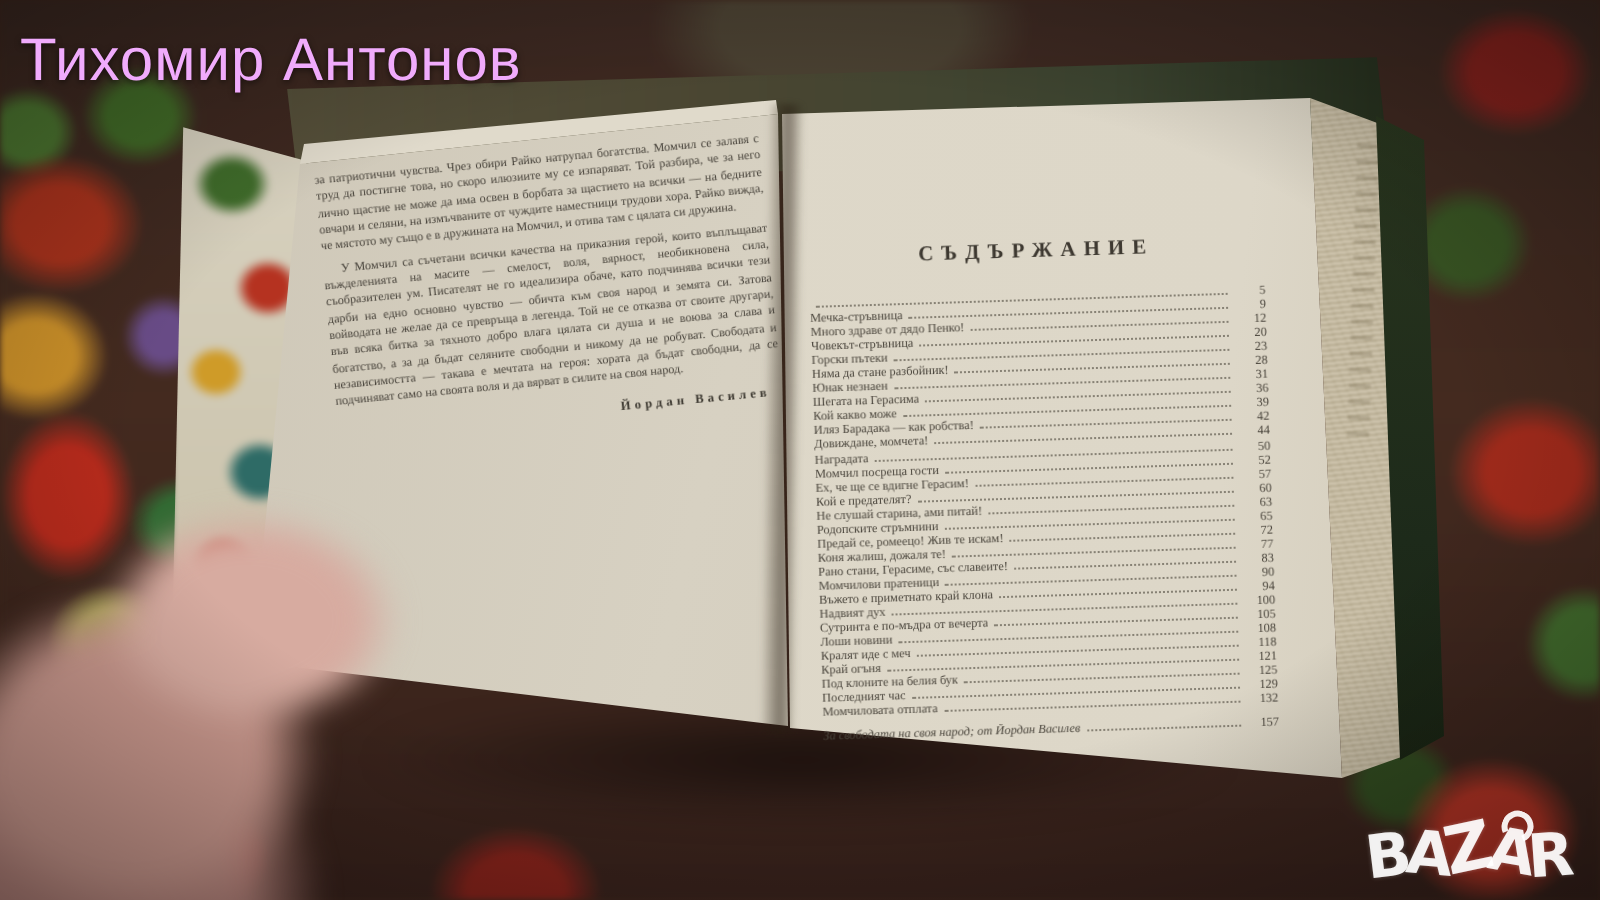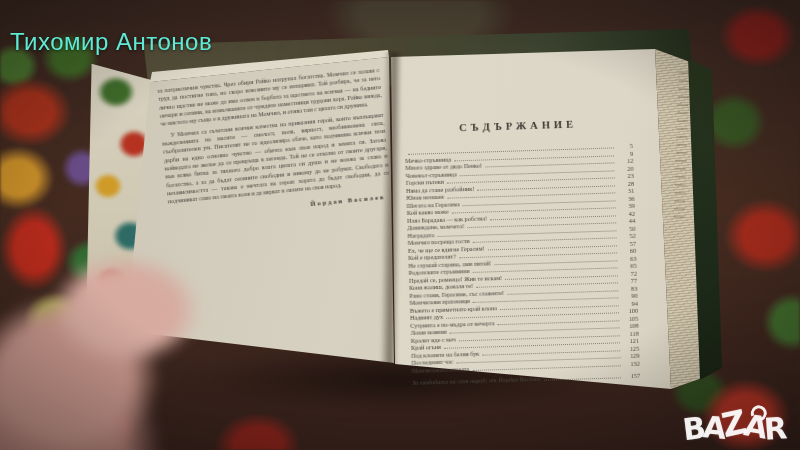--- a/index.html
+++ b/index.html
@@ -98,22 +98,22 @@
   .toc-footer{margin-top:5px;}
   .toc-footer .t-title{font-style:italic;}
   
   .hand{position:absolute;left:-40px;top:248px;width:250px;height:230px;
     background:
       radial-gradient(95px 70px at 165px 62px,#d7aba0 0 55%,rgba(215,171,160,0) 80%),
       radial-gradient(120px 105px at 105px 130px,#cb998e 0 55%,rgba(203,153,142,0) 80%),
       radial-gradient(150px 125px at 75px 200px,#b9867e 0 58%,rgba(185,134,126,0) 85%);
     filter:blur(6px);}
   
-  .watermark{position:absolute;left:10px;top:28px;
-    color:#5eead4;font-size:24px;letter-spacing:.5px;
+  .watermark{position:absolute;left:10px;top:14px;
+    color:#f0abfc;font-size:30px;letter-spacing:.5px;
     text-shadow:0 1px 3px rgba(0,0,0,.55);}
   .bazar-logo{position:absolute;right:16px;bottom:6px;height:44px;
     display:flex;align-items:flex-end;
     color:rgba(255,255,255,.92);font-family:"DejaVu Sans",sans-serif;
     font-weight:800;font-size:30px;line-height:1;
     text-shadow:0 0 2px rgba(255,255,255,.25);}
   .logo-letter{display:inline-block;margin-right:-3px;}
   .logo-letter.l0{transform:rotate(-7deg);}
   .logo-letter.l1{transform:rotate(5deg) translateY(-1px);}
   .logo-letter.l2{transform:rotate(-12deg) translateY(-4px);font-size:33px;}

